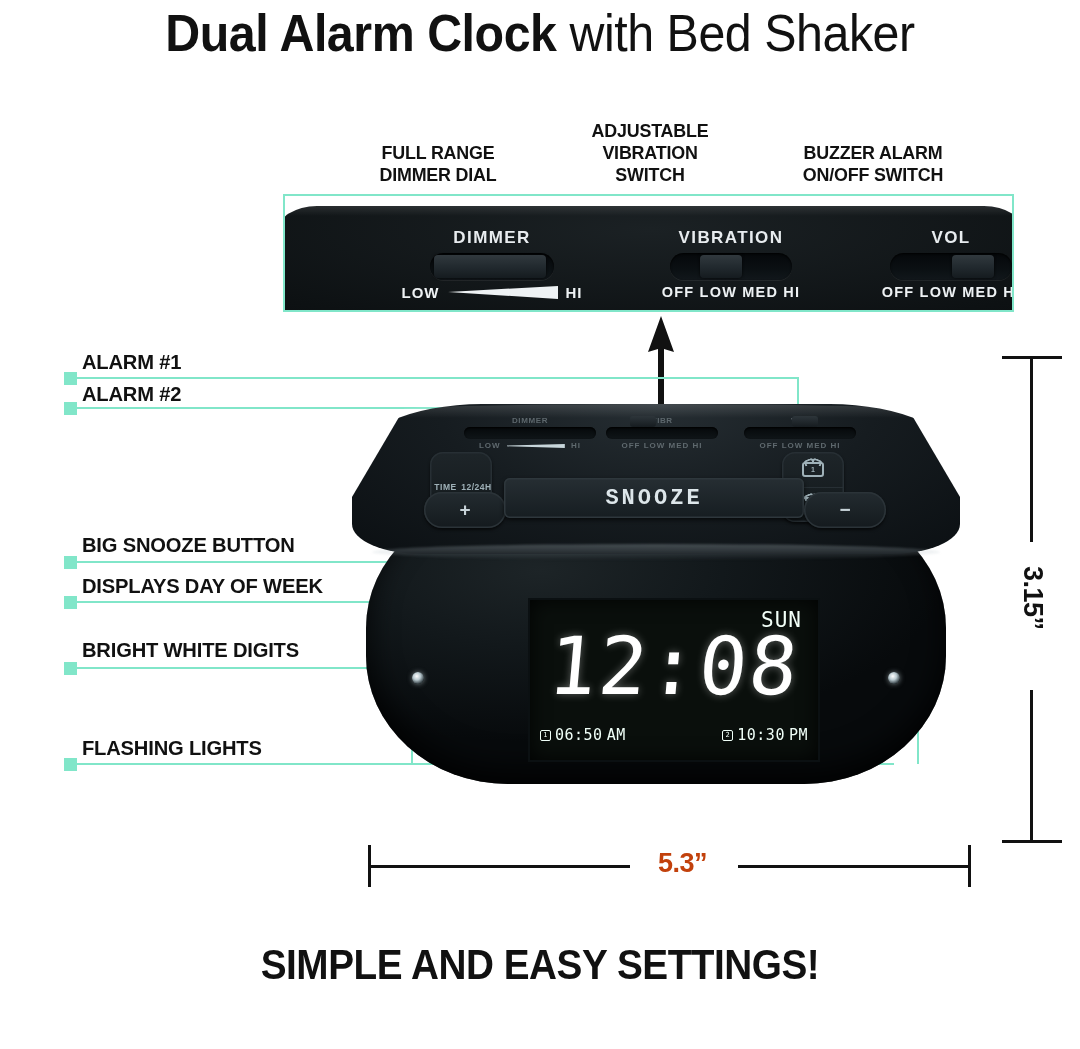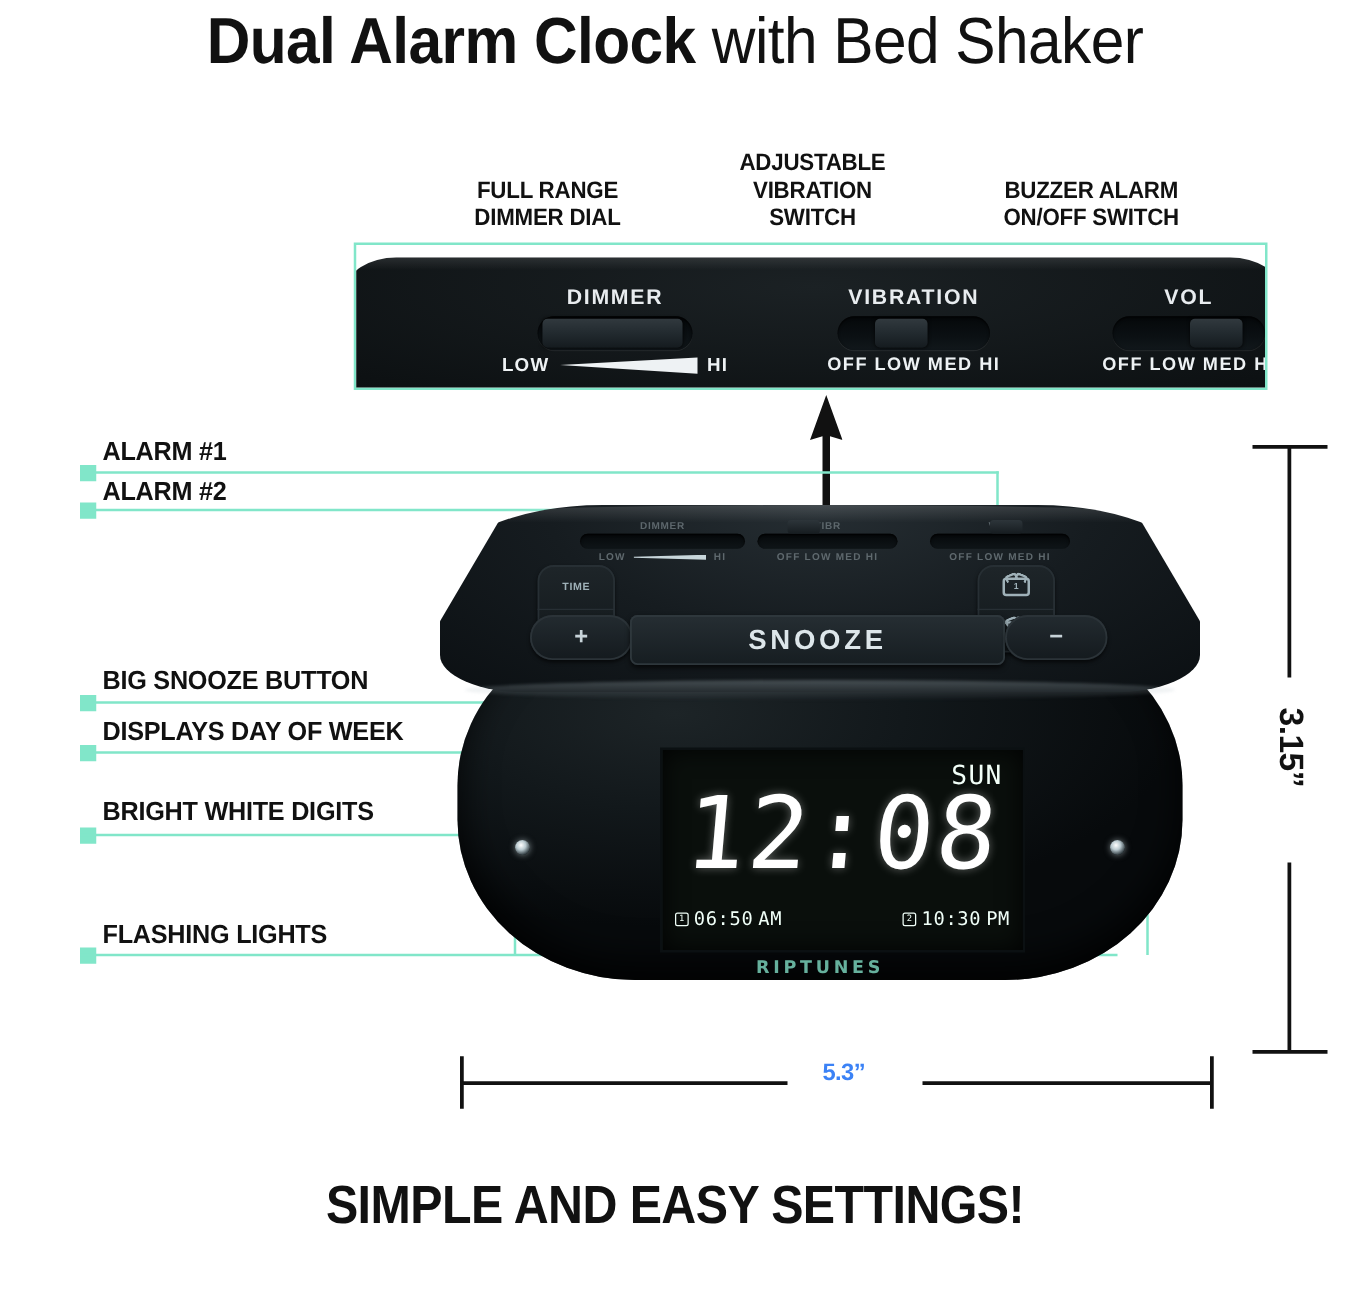--- a/index.html
+++ b/index.html
@@ -273,21 +273,21 @@
   .btn-stack {
     position: absolute;
     left: 78px;
     top: 48px;
     width: 62px;
     height: 70px;
     border-radius: 13px;
     background: linear-gradient(to bottom, #1e2529 0%, #12181b 100%);
     box-shadow: inset 0 0 0 1.5px #272f34, 0 2px 3px rgba(0,0,0,0.6);
     display: flex;
-    flex-direction: column;
+    flex-direction: row;
   }
   .btn-stack > div {
     flex: 1;
     display: flex;
     align-items: center;
     justify-content: center;
     font-size: 8.5px;
     font-weight: 800;
     color: #9fb1b8;
     letter-spacing: 0.5px;
@@ -344,31 +344,32 @@
     background: linear-gradient(to bottom, #232b30 0%, #141a1e 100%);
     box-shadow: inset 0 0 0 1.5px #2b3338, 0 2px 3px rgba(0,0,0,0.6);
     display: flex; align-items: center; justify-content: center;
     color: #c7d3d8; font-size: 19px; font-weight: 800;
   }
   .btn-plus  { left: 72px; }
   .btn-minus { left: 452px; }
   .btn-snooze {
     position: absolute;
     left: 152px;
-    top: 88px;
+    top: 74px;
     width: 300px;
     height: 40px;
     border-radius: 6px;
     background: linear-gradient(to bottom, #262e33 0%, #161d21 100%);
     box-shadow: inset 0 0 0 1.5px #2e373c, 0 2px 4px rgba(0,0,0,0.65);
     display: flex; align-items: center; justify-content: center;
     color: #dde6ea;
     font-size: 22px;
     font-weight: 700;
     letter-spacing: 3px;
+    font-family: Liberation Mono, monospace;
   }
 
   
   .lcd {
     position: absolute;
     left: 178px;
     top: 196px;
     width: 288px;
     height: 160px;
     background: #0a0f0c;
@@ -443,23 +444,23 @@
   }
   .led-l { left: 60px; top: 268px; }
   .led-r { left: 536px; top: 268px; }
 
   
   .dim-line { position: absolute; background: #111111; }
   .dim-cap-h { position: absolute; width: 3px; background: #111111; }
   .dim-cap-v { position: absolute; height: 3px; background: #111111; }
   .dim-text {
     position: absolute;
-    font-size: 19px;
+    font-size: 27px;
     font-weight: 800;
-    color: #3b82f6;
+    color: #c2410c;
     letter-spacing: -0.5px;
   }
   .dim-text-v {
     position: absolute;
     font-size: 27px;
     font-weight: 800;
     color: #111111;
     transform: rotate(90deg);
     transform-origin: left top;
     white-space: nowrap;
@@ -633,21 +634,20 @@
           <span>AM</span>
         </span>
         <span class="lcd-alarm">
           <span class="mini-bell">2</span>
           <span>10:30</span>
           <span>PM</span>
         </span>
       </div>
     </div>
 
-    <div class="brand">RIPTUNES</div>
   </div>
 
   <div class="dim-cap-v" style="left:1002px; top:356px; width:60px;"></div>
   <div class="dim-line dim-cap-h" style="left:1030px; top:356px; height:186px;"></div>
   <div class="dim-text-v" style="left:1048px; top:566px;">3.15”</div>
   <div class="dim-line dim-cap-h" style="left:1030px; top:690px; height:152px;"></div>
   <div class="dim-cap-v" style="left:1002px; top:840px; width:60px;"></div>
 
   <div class="dim-cap-h" style="left:368px; top:845px; height:42px;"></div>
   <div class="dim-line dim-cap-v" style="left:368px; top:865px; width:262px;"></div>

